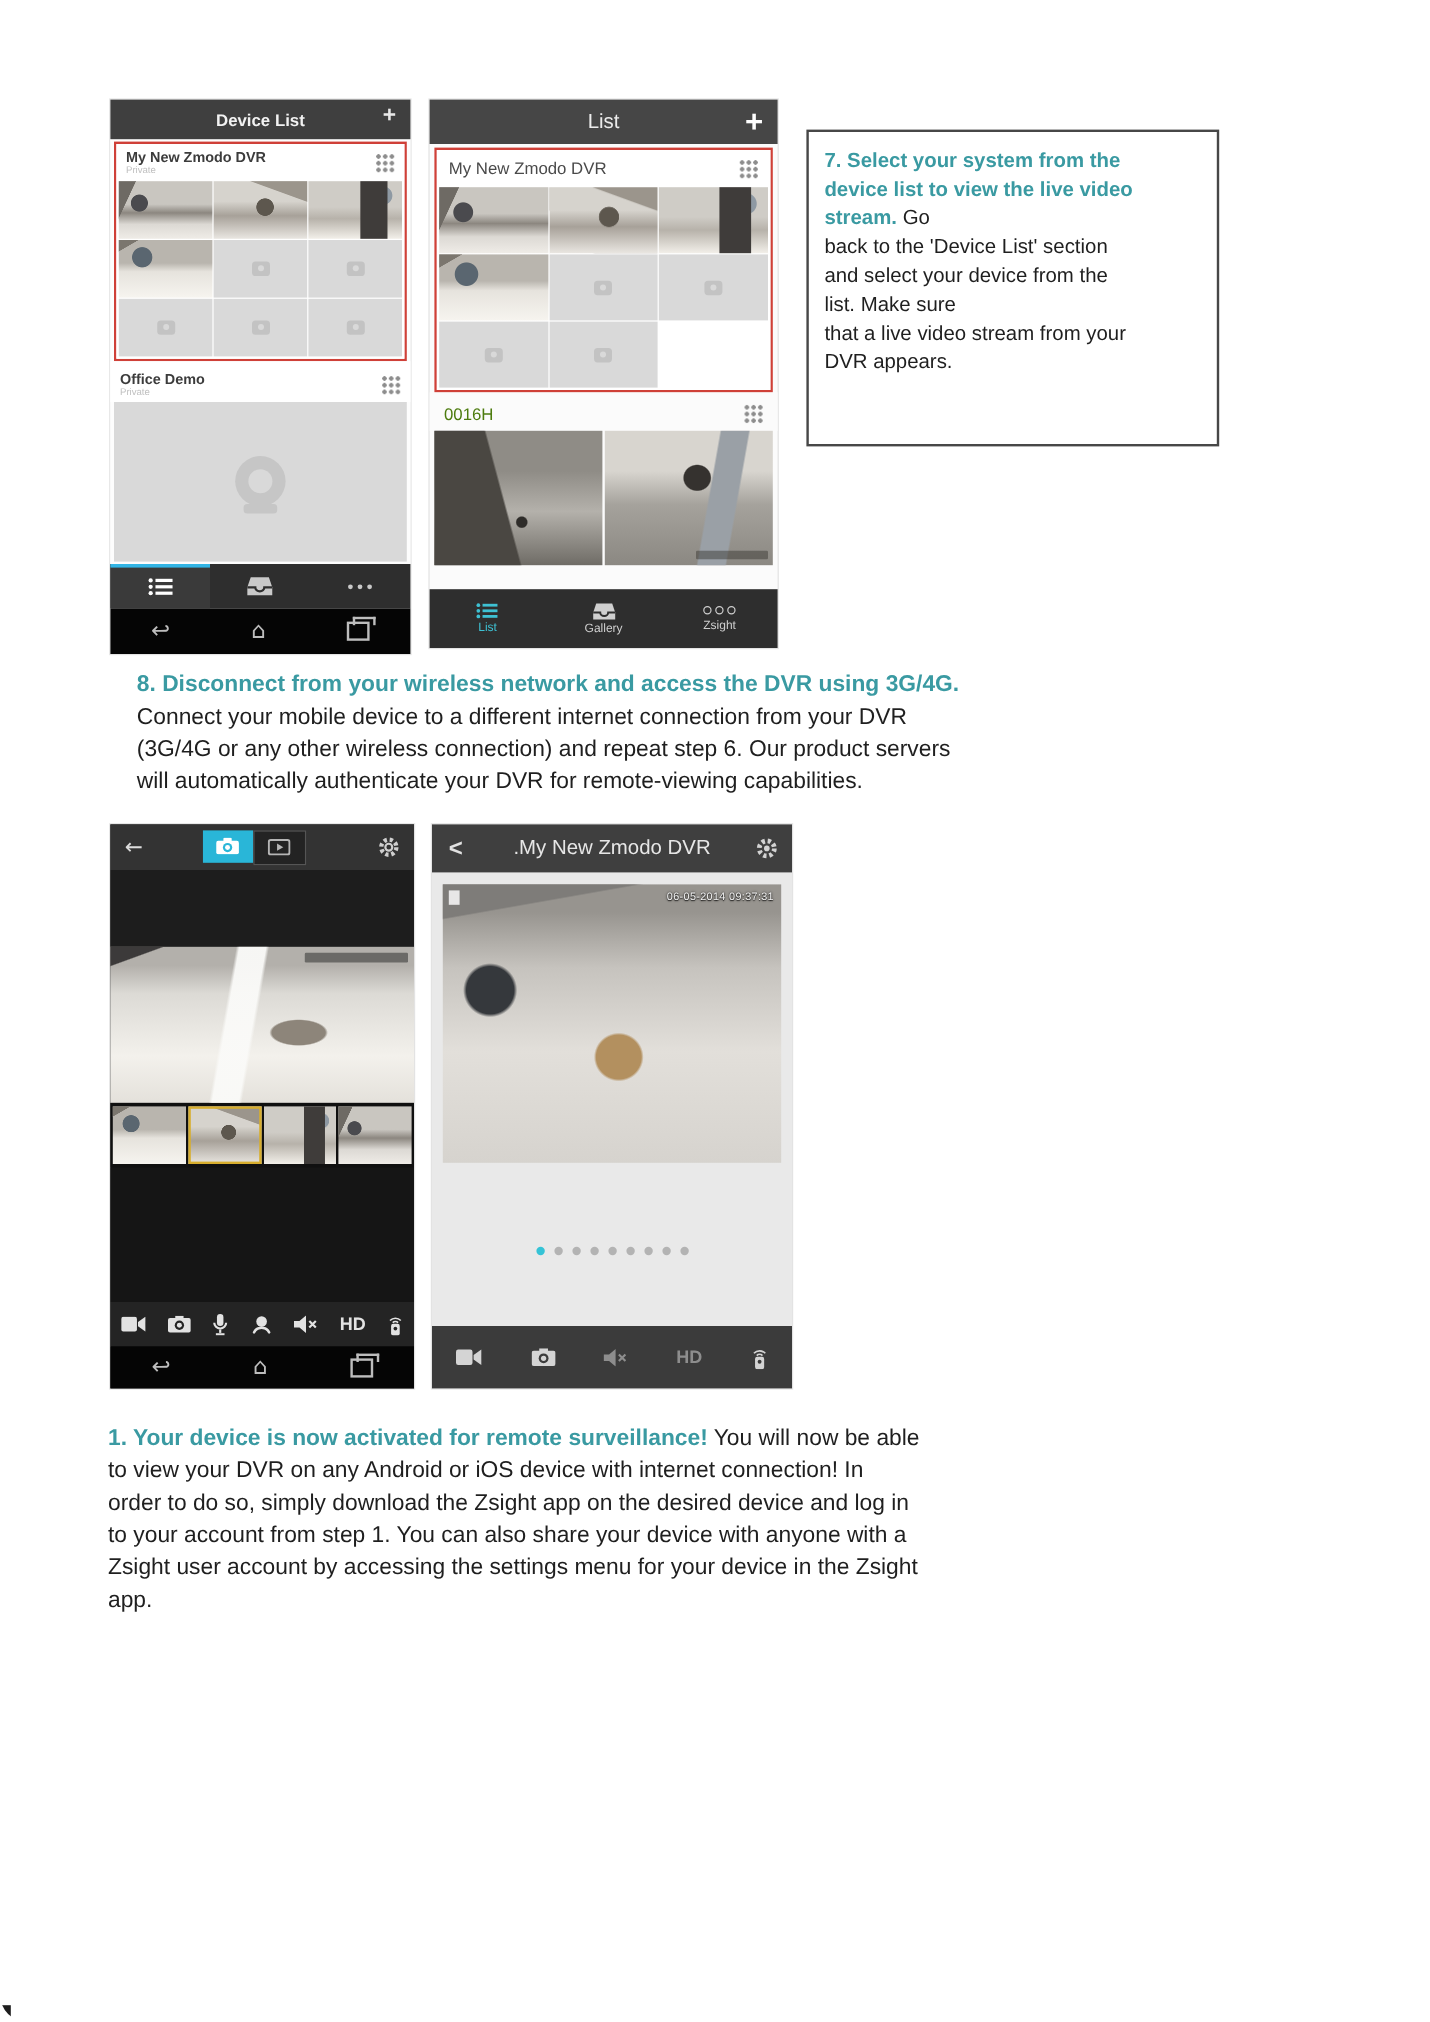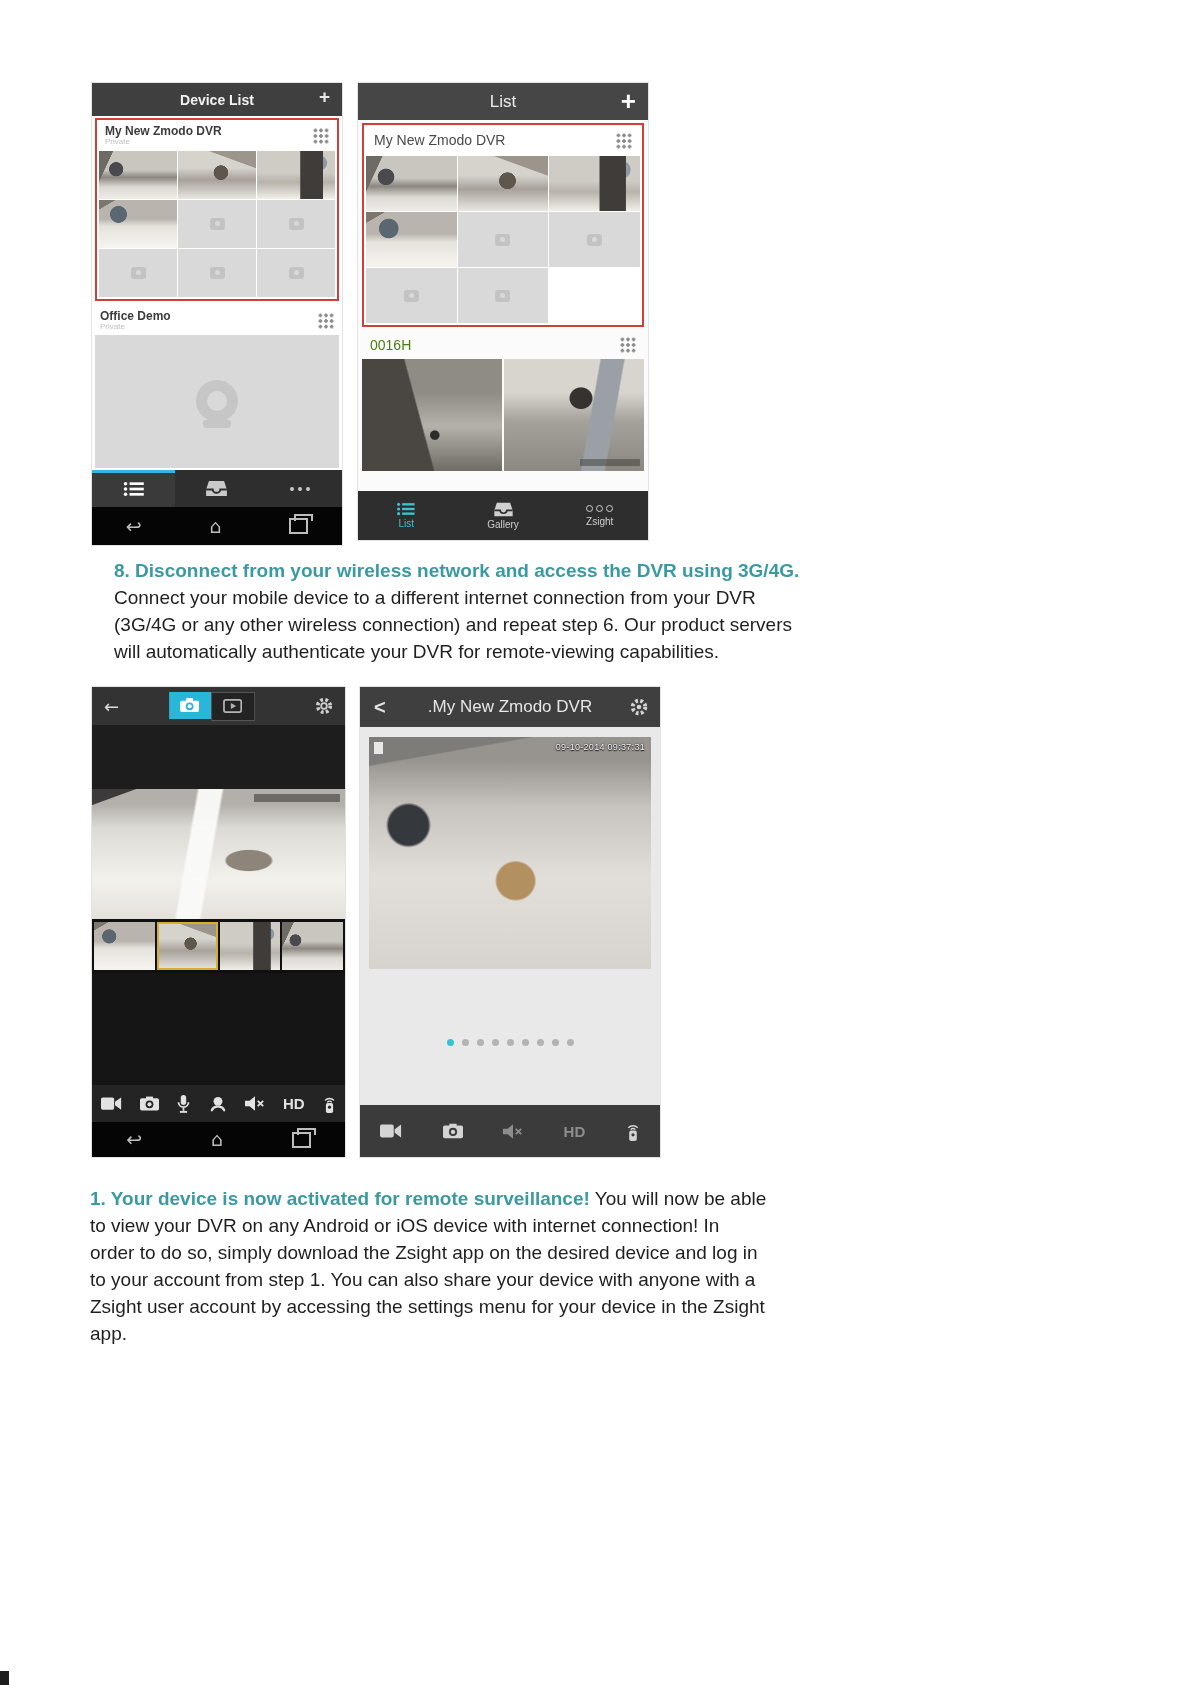--- a/index.html
+++ b/index.html
@@ -1,17 +1,17 @@
 <!DOCTYPE html>
 <html><head>
 <meta charset="utf-8">
 <style>
   html,body{margin:0;padding:0;background:#fff;}
   .page{position:relative;width:1192px;height:1685px;background:#ffffff;overflow:hidden;
-        font-family:"Liberation Sans","DejaVu Sans",sans-serif;color:#1f1f1f;}
+        font-family:"Liberation Sans","DejaVu Sans",sans-serif;color:#1f1f1f;border-radius:23px;}
   .uni{font-family:"DejaVu Sans","Liberation Sans",sans-serif;}
 
   
   .phone{position:absolute;display:flex;flex-direction:column;box-shadow:0 0 0 1px #e3e3e3;}
   .grid-icon{width:16px;height:16px;flex:0 0 auto;
     background-image:radial-gradient(circle,#8d8d8d 1.7px,transparent 1.9px);
     background-size:5.6px 5.6px;background-position:center;}
   .icon{display:inline-block;vertical-align:middle;}
   .icon svg{display:block;}
 
@@ -306,20 +306,28 @@
         <span class="gen-dots">
             <i></i>
             <i></i>
             <i></i>
           </span>
         <span>Zsight</span>
       </div>
     </div>
   </div>
 
+  <div class="box7"><span class="teal">7. Select your system from the
+device list to view the live video
+stream.</span><span> Go</span><span>
+back to the 'Device List' section
+and select your device from the
+list. Make sure
+that a live video stream from your
+DVR appears.</span></div>
 
   <div class="step-block step8"><span class="teal">8. Disconnect from your wireless network and access the DVR using 3G/4G.</span><span>
 Connect your mobile device to a different internet connection from your DVR
 (3G/4G or any other wireless connection) and repeat step 6. Our product servers
 will automatically authenticate your DVR for remote-viewing capabilities.</span></div>
 
   <div class="phone s3">
     <div class="s3-header">
       <span class="s3-back uni">←</span>
       <span class="seg-wrap">
@@ -418,21 +426,21 @@
       <span class="s4-back">&lt;</span>
       <span class="s4-gear icon">
           <svg width="18" height="18" viewBox="0 0 20 20">
             <circle cx="10" cy="10" r="7" fill="none" stroke="currentColor" stroke-width="4.4" stroke-dasharray="3 2.6"></circle>
             <circle cx="10" cy="10" r="2.6" fill="currentColor"></circle>
           </svg>
         </span>
     </div>
     <div class="s4-photo ph ph-live4">
       <span class="chip"></span>
-      <span class="ts">09-10-2014 09:37:31</span>
+      <span class="ts">06-05-2014 09:37:31</span>
     </div>
     <div class="pager">
       <i class="on"></i>
       <i></i>
         <i></i>
       <i></i>
         <i></i>
       <i></i>
         <i></i>
       <i></i>

